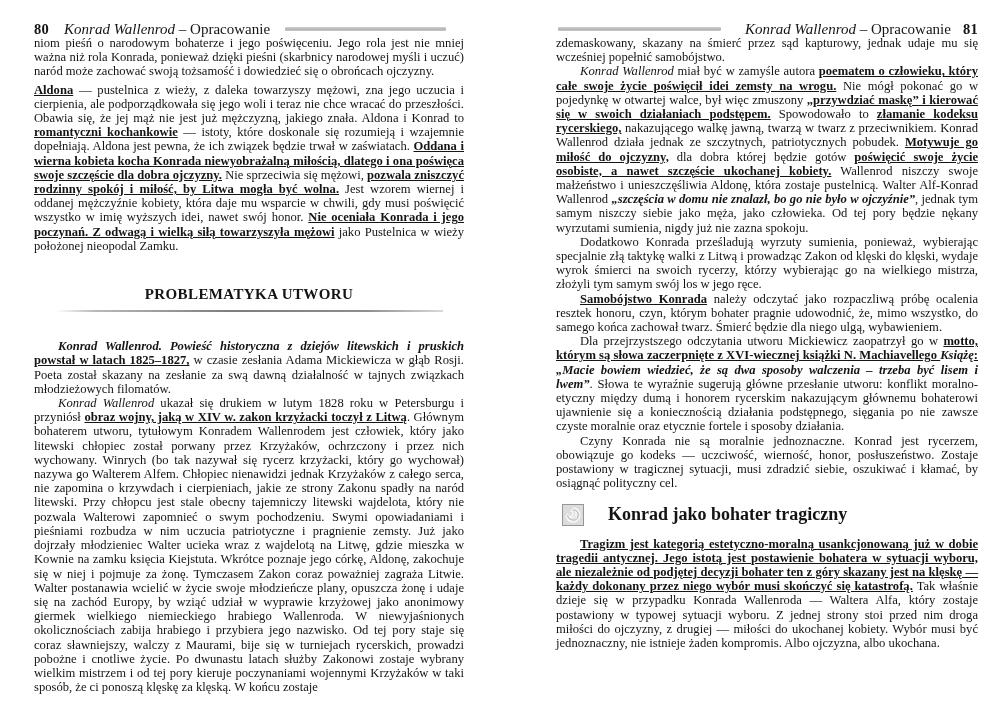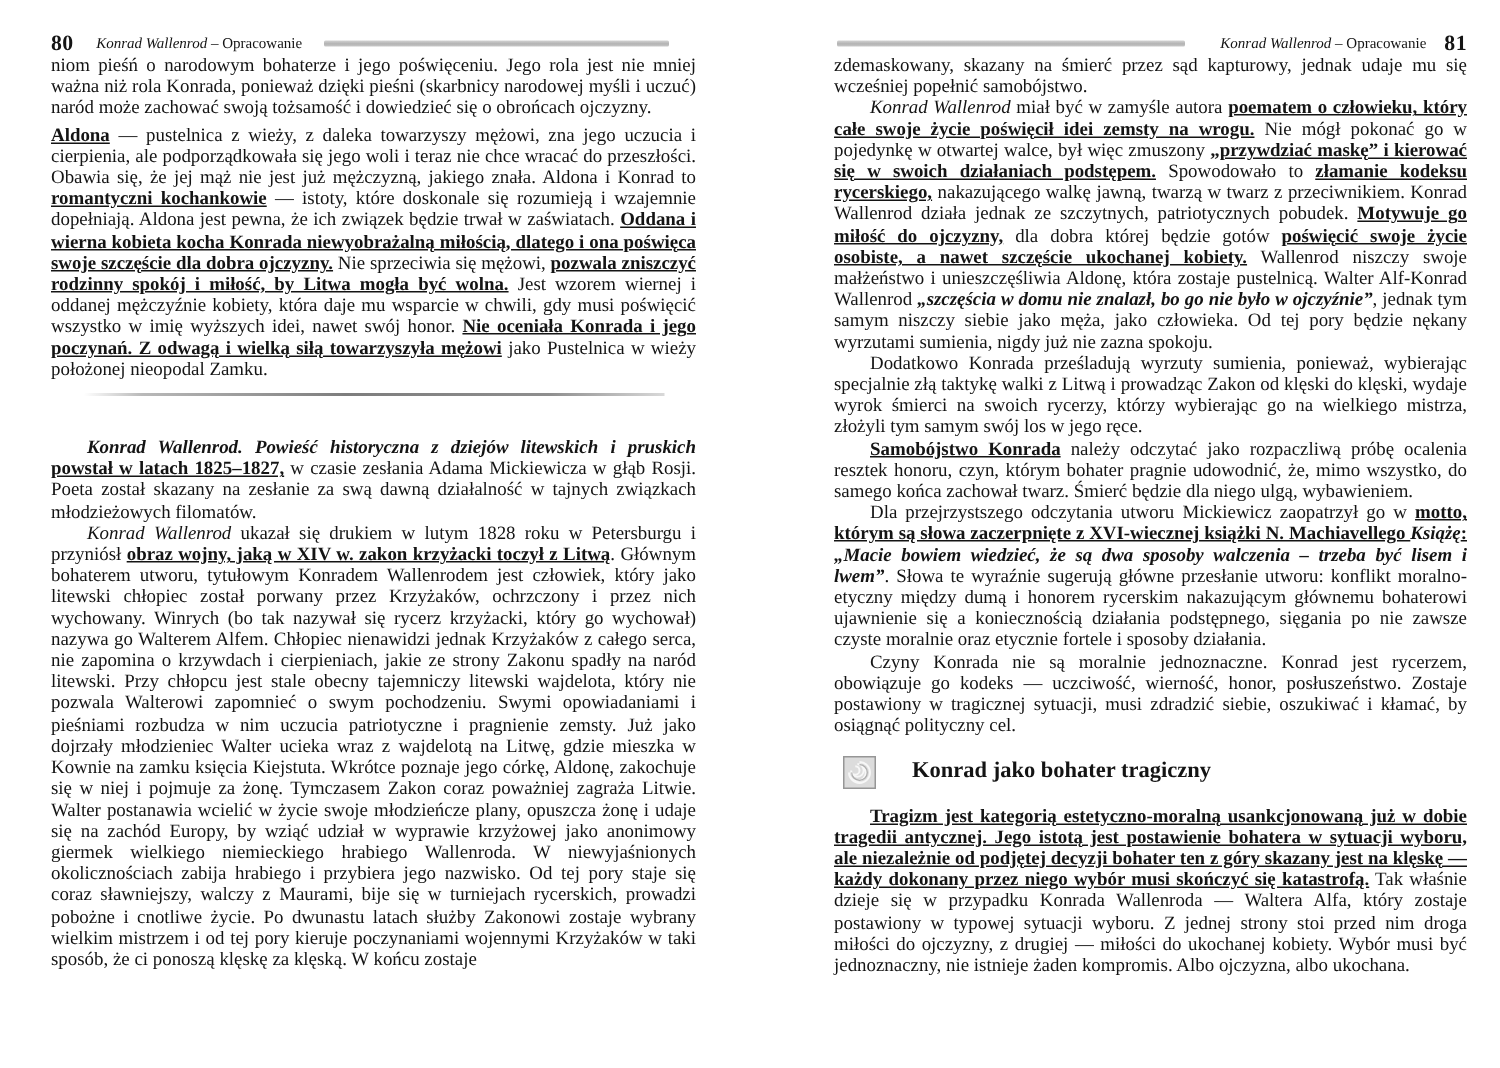--- a/index.html
+++ b/index.html
@@ -14,21 +14,21 @@
   .page { position:absolute; top:0; height:508px; }
   .page-left  { left:34px;  width:430px; }
   .page-right { left:556px; width:422px; }
 
   .page-header {
     display:flex; align-items:center;
     margin-top:22px; height:14px;
     font-size:13px; white-space:nowrap;
   }
   .pagenum { font-weight:bold; font-size:14.5px; letter-spacing:0.3px; }
-  .running-title { font-size:10px; }
+  .running-title { font-size:15px; }
   .running-title .rt-i { font-style:italic; }
   .page-left  .running-title { margin-left:15px; }
   .page-right .running-title { margin-right:12px; }
   .page-right .pagenum { }
   .header-bar {
     flex:1; height:4px; border-radius:1px;
     background:linear-gradient(180deg,#d2d2d2 0%,#b3b3b3 55%,#c8c8c8 100%);
   }
   .page-left  .header-bar { margin-left:15px; margin-right:18px; }
   .page-right .header-bar { margin-right:24px; margin-left:2px; }
@@ -63,40 +63,41 @@
       rgba(255,255,255,0) 0%, #b9b9b9 10%, #7d7d7d 45%, #8e8e8e 80%, #d9d9d9 100%);
   }
 
   .sub-heading {
     display:flex; align-items:center;
     margin-top:13px; margin-bottom:11px;
     padding-left:6px;
   }
   .sub-heading .ornament { width:22px; height:22px; flex:0 0 auto; }
   .sub-heading .sub-heading-label {
-    font-weight:bold; font-size:15px;
+    font-weight:bold; font-size:18px;
     margin-left:24px;
   }
 </style>
 </head>
 <body>
 
 <div>
 
   <section class="page page-left">
     <header class="page-header">
       <span class="pagenum">80</span>
       <span class="running-title"><span class="rt-i">Konrad Wallenrod</span><span> – Opracowanie</span></span>
       <span class="header-bar"></span>
     </header>
 
     <div class="body-text">
       <p class="para noindent"><span class="">niom pieśń o narodowym bohaterze i jego poświęceniu. Jego rola jest nie mniej ważna niż rola Konrada, ponieważ dzięki pieśni (skarbnicy narodowej myśli i uczuć) naród może zachować swoją tożsamość i dowiedzieć się o obrońcach ojczyzny.</span></p>
       <p class="para noindent gap"><span class="rb">Aldona</span><span class=""> — pustelnica z wieży, z daleka towarzyszy mężowi, zna jego uczucia i cierpienia, ale podporządkowała się jego woli i teraz nie chce wracać do przeszłości. Obawia się, że jej mąż nie jest już mężczyzną, jakiego znała. Aldona i Konrad to </span><span class="rb">romantyczni kochankowie</span><span class=""> — istoty, które doskonale się rozumieją i wzajemnie dopełniają. Aldona jest pewna, że ich związek będzie trwał w zaświatach. </span><span class="rb">Oddana i wierna kobieta kocha Konrada niewyobrażalną miłością, dlatego i ona poświęca swoje szczęście dla dobra ojczyzny.</span><span class=""> Nie sprzeciwia się mężowi, </span><span class="rb">pozwala zniszczyć rodzinny spokój i miłość, by Litwa mogła być wolna.</span><span class=""> Jest wzorem wiernej i oddanej mężczyźnie kobiety, która daje mu wsparcie w chwili, gdy musi poświęcić wszystko w imię wyższych idei, nawet swój honor. </span><span class="rb">Nie oceniała Konrada i jego poczynań. Z odwagą i wielką siłą towarzyszyła mężowi</span><span class=""> jako Pustelnica w wieży położonej nieopodal Zamku.</span></p>
 
+      <h2 class="section-heading">PROBLEMATYKA UTWORU</h2>
       <div class="heading-rule"></div>
 
       <p class="para"><span class="rbi">Konrad Wallenrod. Powieść historyczna z dziejów litewskich i pruskich</span><span class="rb"> powstał w latach 1825–1827,</span><span class=""> w czasie zesłania Adama Mickiewicza w głąb Rosji. Poeta został skazany na zesłanie za swą dawną działalność w tajnych związkach młodzieżowych filomatów.</span></p>
       <p class="para"><span class="ri">Konrad Wallenrod</span><span class=""> ukazał się drukiem w lutym 1828 roku w Petersburgu i przyniósł </span><span class="rb">obraz wojny, jaką w XIV w. zakon krzyżacki toczył z Litwą</span><span class="">. Głównym bohaterem utworu, tytułowym Konradem Wallenrodem jest człowiek, który jako litewski chłopiec został porwany przez Krzyżaków, ochrzczony i przez nich wychowany. Winrych (bo tak nazywał się rycerz krzyżacki, który go wychował) nazywa go Walterem Alfem. Chłopiec nienawidzi jednak Krzyżaków z całego serca, nie zapomina o krzywdach i cierpieniach, jakie ze strony Zakonu spadły na naród litewski. Przy chłopcu jest stale obecny tajemniczy litewski wajdelota, który nie pozwala Walterowi zapomnieć o swym pochodzeniu. Swymi opowiadaniami i pieśniami rozbudza w nim uczucia patriotyczne i pragnienie zemsty. Już jako dojrzały młodzieniec Walter ucieka wraz z wajdelotą na Litwę, gdzie mieszka w Kownie na zamku księcia Kiejstuta. Wkrótce poznaje jego córkę, Aldonę, zakochuje się w niej i pojmuje za żonę. Tymczasem Zakon coraz poważniej zagraża Litwie. Walter postanawia wcielić w życie swoje młodzieńcze plany, opuszcza żonę i udaje się na zachód Europy, by wziąć udział w wyprawie krzyżowej jako anonimowy giermek wielkiego niemieckiego hrabiego Wallenroda. W niewyjaśnionych okolicznościach zabija hrabiego i przybiera jego nazwisko. Od tej pory staje się coraz sławniejszy, walczy z Maurami, bije się w turniejach rycerskich, prowadzi pobożne i cnotliwe życie. Po dwunastu latach służby Zakonowi zostaje wybrany wielkim mistrzem i od tej pory kieruje poczynaniami wojennymi Krzyżaków w taki sposób, że ci ponoszą klęskę za klęską. W końcu zostaje</span></p>
     </div>
   </section>
 
   <section class="page page-right">
     <header class="page-header">
       <span class="header-bar"></span>

